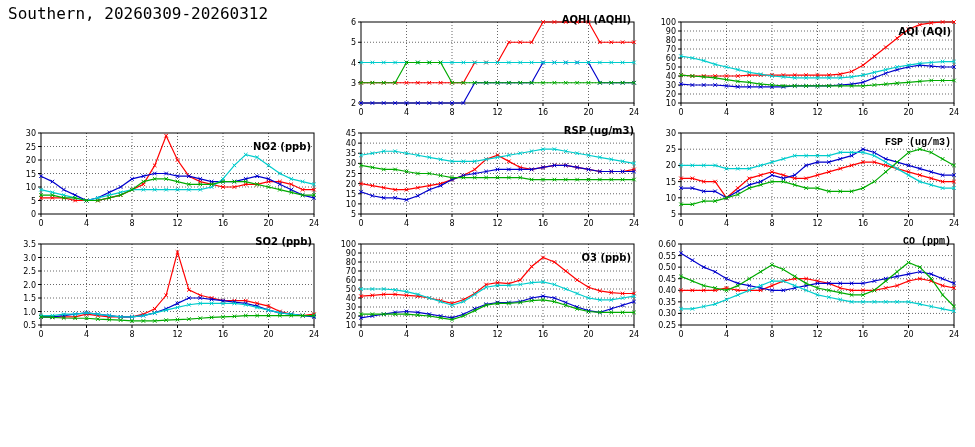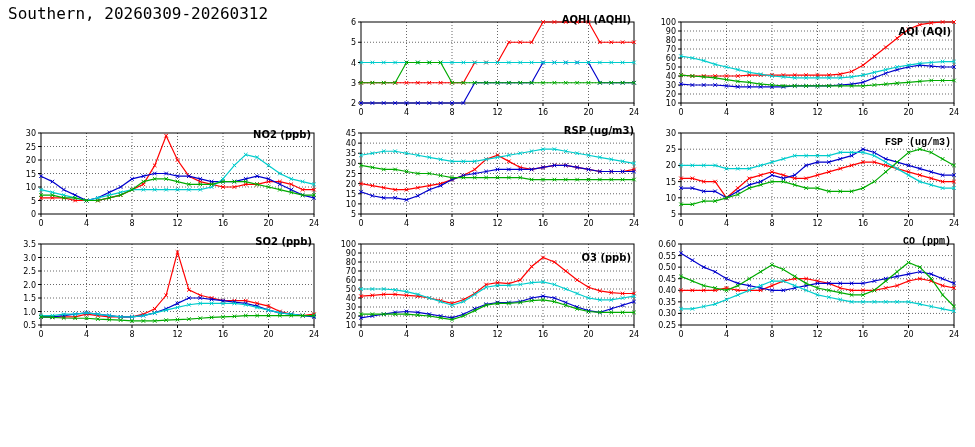--- a/index.html
+++ b/index.html
@@ -454,21 +454,21 @@
         <path d="M206.20,54.80 L209.80,58.40 M206.20,58.40 L209.80,54.80" stroke="#00aa00" stroke-width="1" fill="none"></path>
         <path d="M217.57,54.80 L221.18,58.40 M217.57,58.40 L221.18,54.80" stroke="#00aa00" stroke-width="1" fill="none"></path>
         <path d="M228.95,54.80 L232.55,58.40 M228.95,58.40 L232.55,54.80" stroke="#00aa00" stroke-width="1" fill="none"></path>
         <path d="M240.32,57.50 L243.93,61.10 M240.32,61.10 L243.93,57.50" stroke="#00aa00" stroke-width="1" fill="none"></path>
         <path d="M251.70,60.20 L255.30,63.80 M251.70,63.80 L255.30,60.20" stroke="#00aa00" stroke-width="1" fill="none"></path>
         <path d="M263.07,62.90 L266.68,66.50 M263.07,66.50 L266.68,62.90" stroke="#00aa00" stroke-width="1" fill="none"></path>
         <path d="M274.45,65.60 L278.05,69.20 M274.45,69.20 L278.05,65.60" stroke="#00aa00" stroke-width="1" fill="none"></path>
         <path d="M285.82,68.30 L289.43,71.90 M285.82,71.90 L289.43,68.30" stroke="#00aa00" stroke-width="1" fill="none"></path>
         <path d="M297.20,68.30 L300.80,71.90 M297.20,71.90 L300.80,68.30" stroke="#00aa00" stroke-width="1" fill="none"></path>
       </svg>
-      <div class="plabel" style="right: 9px; top: 4px;">NO2 (ppb)</div>
+      <div class="plabel" style="right: 9px; top: 16px;">NO2 (ppb)</div>
     </div>
     <div class="panel" style="left: 335px; top: 125px; width: 305px; height: 105px;">
       <svg width="305" height="105">
         <rect x="26" y="8" width="273" height="81" fill="#ffffff" stroke="#000000" stroke-width="1"></rect>
         <line x1="26" x2="299" y1="78.875" y2="78.875" stroke="#000" stroke-width="0.6" stroke-dasharray="1,2"></line>
         <line x1="26" x2="299" y1="68.75" y2="68.75" stroke="#000" stroke-width="0.6" stroke-dasharray="1,2"></line>
         <line x1="26" x2="299" y1="58.625" y2="58.625" stroke="#000" stroke-width="0.6" stroke-dasharray="1,2"></line>
         <line x1="26" x2="299" y1="48.5" y2="48.5" stroke="#000" stroke-width="0.6" stroke-dasharray="1,2"></line>
         <line x1="26" x2="299" y1="38.375" y2="38.375" stroke="#000" stroke-width="0.6" stroke-dasharray="1,2"></line>
         <line x1="26" x2="299" y1="28.25" y2="28.25" stroke="#000" stroke-width="0.6" stroke-dasharray="1,2"></line>

